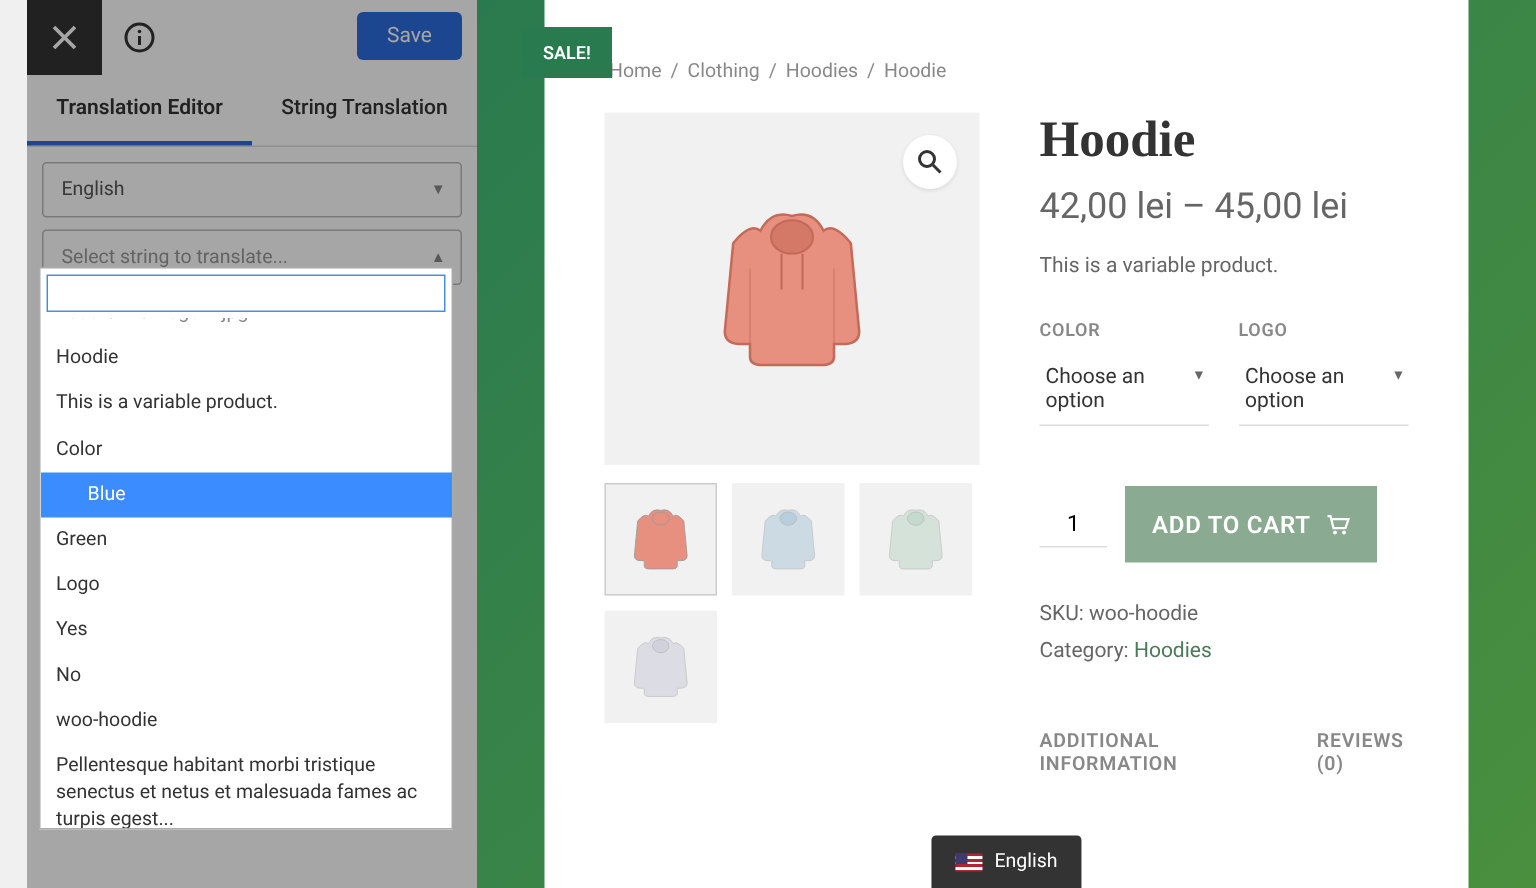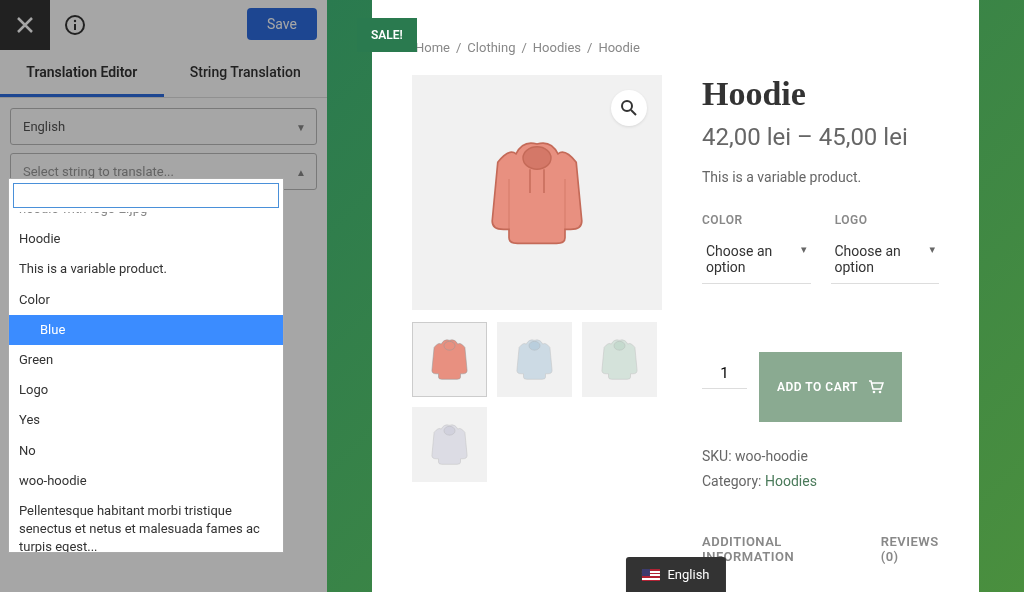--- a/index.html
+++ b/index.html
@@ -1,21 +1,21 @@
 <!DOCTYPE html>
 <html><head>
 <meta charset="utf-8">
 <style>
 * { margin: 0; padding: 0; box-sizing: border-box; font-family: -apple-system, BlinkMacSystemFont, "Segoe UI", Roboto, sans-serif; }
 body { width: 1024px; height: 592px; overflow: hidden; position: relative; background: #f0f0f0; }
 
 .app { display: flex; width: 100%; height: 100%; }
 
 
-.left-panel { width: 327px; background: #fff; position: relative; z-index: 10; }
+.left-panel { width: 300px; background: #fff; position: relative; z-index: 10; margin-left: 18px; }
 .left-overlay { position: absolute; inset: 0; background: rgba(0,0,0,0.35); pointer-events: none; }
 .top-bar { height: 50px; display: flex; align-items: center; position: relative; }
 .close-btn { width: 50px; height: 50px; background: #333; display: flex; align-items: center; justify-content: center; cursor: pointer; }
 .info-icon-wrap { width: 50px; height: 50px; display: flex; align-items: center; justify-content: center; }
 .save-btn { position: absolute; right: 10px; top: 8px; background: #2d6cdf; color: #fff; border: none; padding: 8px 20px; border-radius: 4px; font-size: 14px; cursor: pointer; }
 
 .tabs { display: flex; border-bottom: 1px solid #ddd; }
 .tab { flex: 1; text-align: center; padding: 14px 8px; font-size: 14px; color: #333; font-weight: 500; cursor: pointer; }
 .tab.active { border-bottom: 3px solid #2d6cdf; font-weight: 600; }
 
@@ -58,21 +58,21 @@
 
 .options-row { display: flex; gap: 50px; margin-bottom: 8px; }
 .option-label { font-size: 12px; color: #888; font-weight: 600; letter-spacing: 0.5px; }
 .selects-row { display: flex; gap: 20px; }
 .option-select { border: none; border-bottom: 1px solid #ddd; padding: 8px 20px 8px 4px; font-size: 14px; color: #333; background: transparent; cursor: pointer; position: relative; }
 .option-select-wrap { position: relative; }
 .option-select-wrap::after { content: "▾"; position: absolute; right: 4px; top: 8px; font-size: 11px; color: #666; }
 
 .cart-row { display: flex; gap: 12px; align-items: center; margin-top: 40px; margin-bottom: 22px; }
 .qty { width: 45px; border: none; border-bottom: 1px solid #ddd; text-align: center; padding: 6px; font-size: 15px; }
-.add-cart-btn { background: #8aaa91; color: #fff; border: none; padding: 28px 18px; font-size: 12px; font-weight: 600; letter-spacing: 0.5px; cursor: pointer; display: flex; align-items: center; gap: 10px; margin-top: 28px; }
+.add-cart-btn { background: #8aaa91; color: #fff; border: none; padding: 16px 18px; font-size: 16px; font-weight: 600; letter-spacing: 0.5px; cursor: pointer; display: flex; align-items: center; gap: 10px; }
 
 .meta { font-size: 14px; color: #666; line-height: 1.8; }
 .meta a { color: #4a7a5a; text-decoration: none; }
 
 .product-tabs { display: flex; gap: 50px; margin-top: 40px; font-size: 13px; font-weight: 600; letter-spacing: 0.5px; color: #888; }
 .product-tabs .ptab { cursor: pointer; }
 .product-tabs .ptab.active { color: #4a7a5a; }
 
 .lang-switcher { position: absolute; bottom: 0; left: 50%; transform: translateX(-50%); background: #333; color: #fff; padding: 10px 16px; font-size: 13px; display: flex; align-items: center; gap: 8px; border-radius: 3px 3px 0 0; z-index: 20; }
 .flag { width: 18px; height: 12px; background: linear-gradient(to bottom, #b22234 0%, #b22234 15%, #fff 15%, #fff 30%, #b22234 30%, #b22234 45%, #fff 45%, #fff 60%, #b22234 60%, #b22234 75%, #fff 75%, #fff 90%, #b22234 90%); position: relative; }

